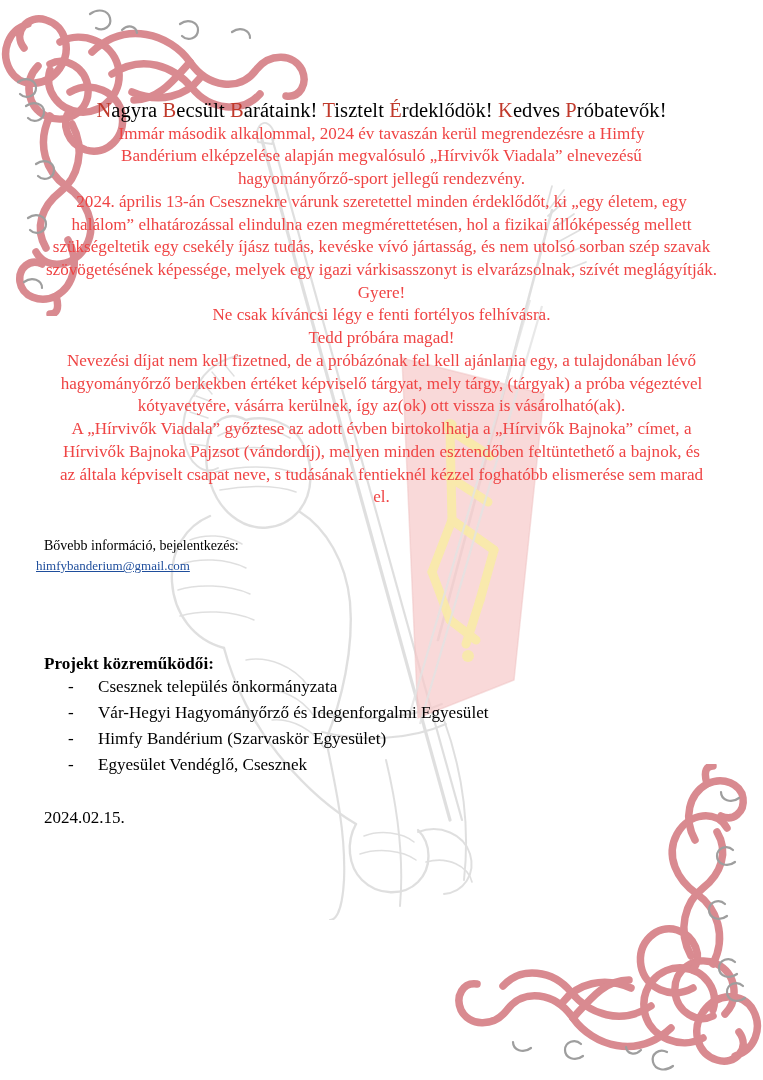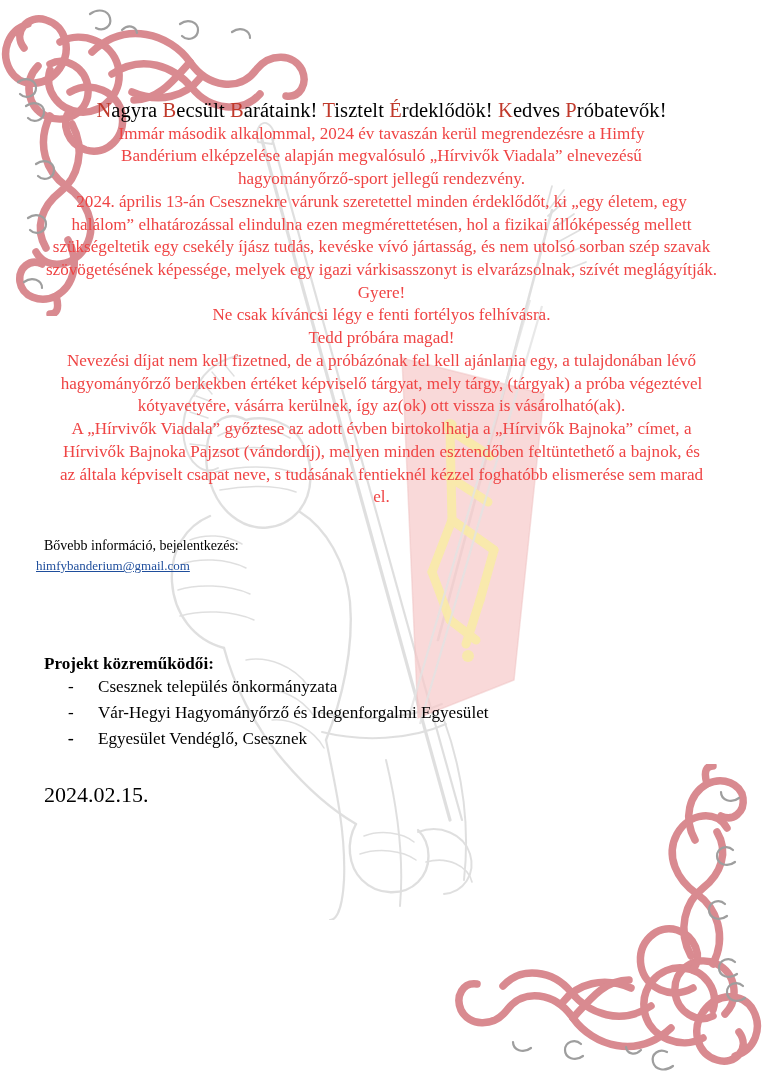--- a/index.html
+++ b/index.html
@@ -111,21 +111,21 @@
     padding-left:30px;
   }
   ul.contrib li .dash{
     position:absolute;
     left:0;top:0;
   }
   .date{
     margin:0;
     margin-top:30px;
     text-align:left;
-    font-size:22px;
+    font-size:17px;
     padding-left:8px;
   }
 </style>
 </head>
 <body>
 
 <div class="page">
 
   <div class="watermark">
     <svg viewBox="0 0 470 800" xmlns="http://www.w3.org/2000/svg">
@@ -299,20 +299,20 @@
 
     <p class="para p-champ">A „Hírvivők Viadala” győztese az adott évben birtokolhatja a „Hírvivők Bajnoka” címet, a Hírvivők Bajnoka Pajzsot (vándordíj), melyen minden esztendőben feltüntethető a bajnok, és az általa képviselt csapat neve, s tudásának fentieknél kézzel foghatóbb elismerése sem marad el.</p>
 
     <p class="info">Bővebb információ, bejelentkezés:</p>
     <a class="email" href="#">himfybanderium@gmail.com</a>
 
     <p class="contrib-title">Projekt közreműködői:</p>
     <ul class="contrib" id="contrib-host">
         <li><span class="dash">-</span><span>Csesznek település önkormányzata</span></li>
         <li><span class="dash">-</span><span>Vár-Hegyi Hagyományőrző és Idegenforgalmi Egyesület</span></li>
-        <li><span class="dash">-</span></li>
+        <li><span class="dash">-</span><span>Himfy Bandérium (Szarvaskör Egyesület)</span></li>
         <li><span class="dash">-</span><span>Egyesület Vendéglő, Csesznek</span></li>
       </ul>
 
     <p class="date">2024.02.15.</p>
 
   </div>
 </div>
 
 </body></html>

